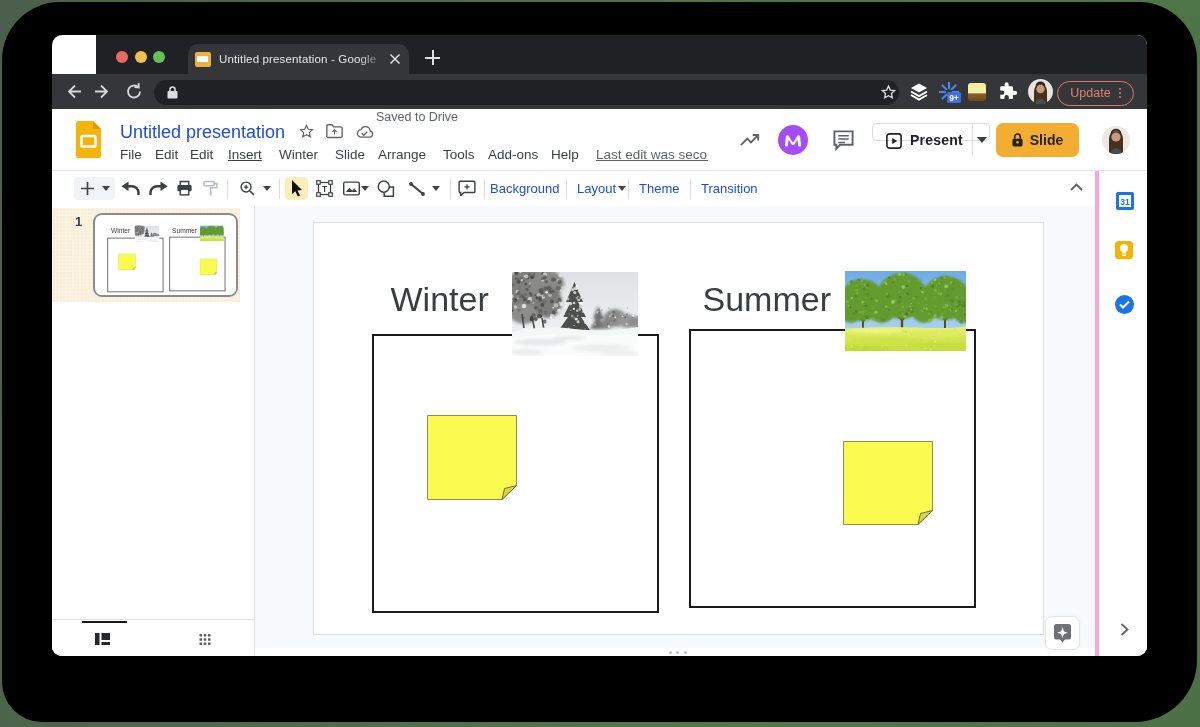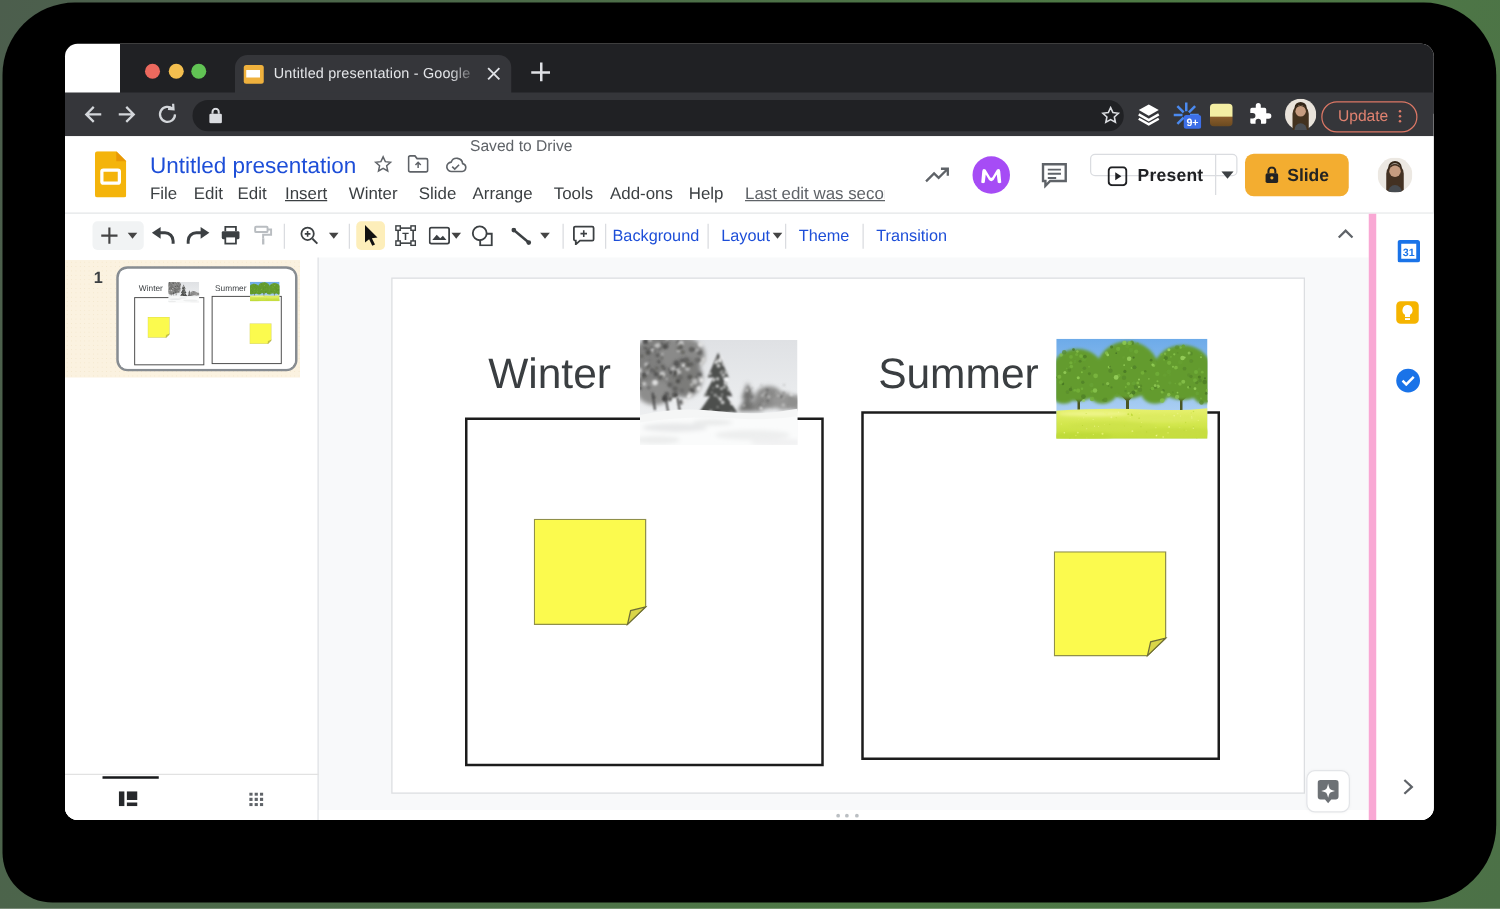--- a/index.html
+++ b/index.html
@@ -67,21 +67,21 @@
   .chip { position:absolute; border-radius:4px; }
   .sep { position:absolute; width:1px; height:20px; background:#dadce0; top:69.5px; }
   .tbtxt { position:absolute; top:71.5px; font-size:13px; color:#1d4ed8; }
   
   .filmstrip { position:absolute; left:0; top:97px; width:203px; height:450px; background:#fff; border-right:1px solid #dde0e3; }
   .selrow { position:absolute; left:0; top:2px; width:188px; height:94px; background:#fbf2e0; background-image:radial-gradient(#f3e6cb 0.55px, transparent 0.7px); background-size:3.5px 3.5px; }
   .thumbbox { position:absolute; left:41px; top:7px; width:145px; height:84px; background:#fff; border:2.5px solid #878c91; border-radius:9px; overflow:hidden; }
   .thumbbox .srect { border-width:4.5px; border-color:#4a4a4a; }
   .canvas { position:absolute; left:203px; top:97px; width:840px; height:442px; background:#f8f9fa; }
   .botstrip { position:absolute; left:203px; top:539px; width:840px; height:8px; background:#fff; }
-  .sidebar { position:absolute; left:1043px; top:62px; width:52px; height:485px; background:#fff; border-left:6px solid #f9a8d4; }
+  .sidebar { position:absolute; left:1043px; top:62px; width:52px; height:485px; background:#fff; border-left:4px solid #f9a8d4; }
   
   .slide { position:absolute; width:729px; height:411px; background:#fff; }
   .slide .stext { position:absolute; font-size:34px; color:#3a3e41; letter-spacing:0px; line-height:1.15; }
   .srect { position:absolute; border:2.5px solid #1c1c1c; }
   .simg { position:absolute; }
   .explore { position:absolute; left:992.5px; top:506.5px; width:35px; height:34px; background:#fff; border:1px solid #e3e5e8; border-radius:7px; box-shadow:0 0 3px rgba(0,0,0,0.04); }
   .dots { position:absolute; top:541.5px; left:616.5px; display:flex; gap:4.5px; }
   .dots i { width:3px; height:3px; background:#bbbfc3; border-radius:50%; }
 </style>
 </head>

